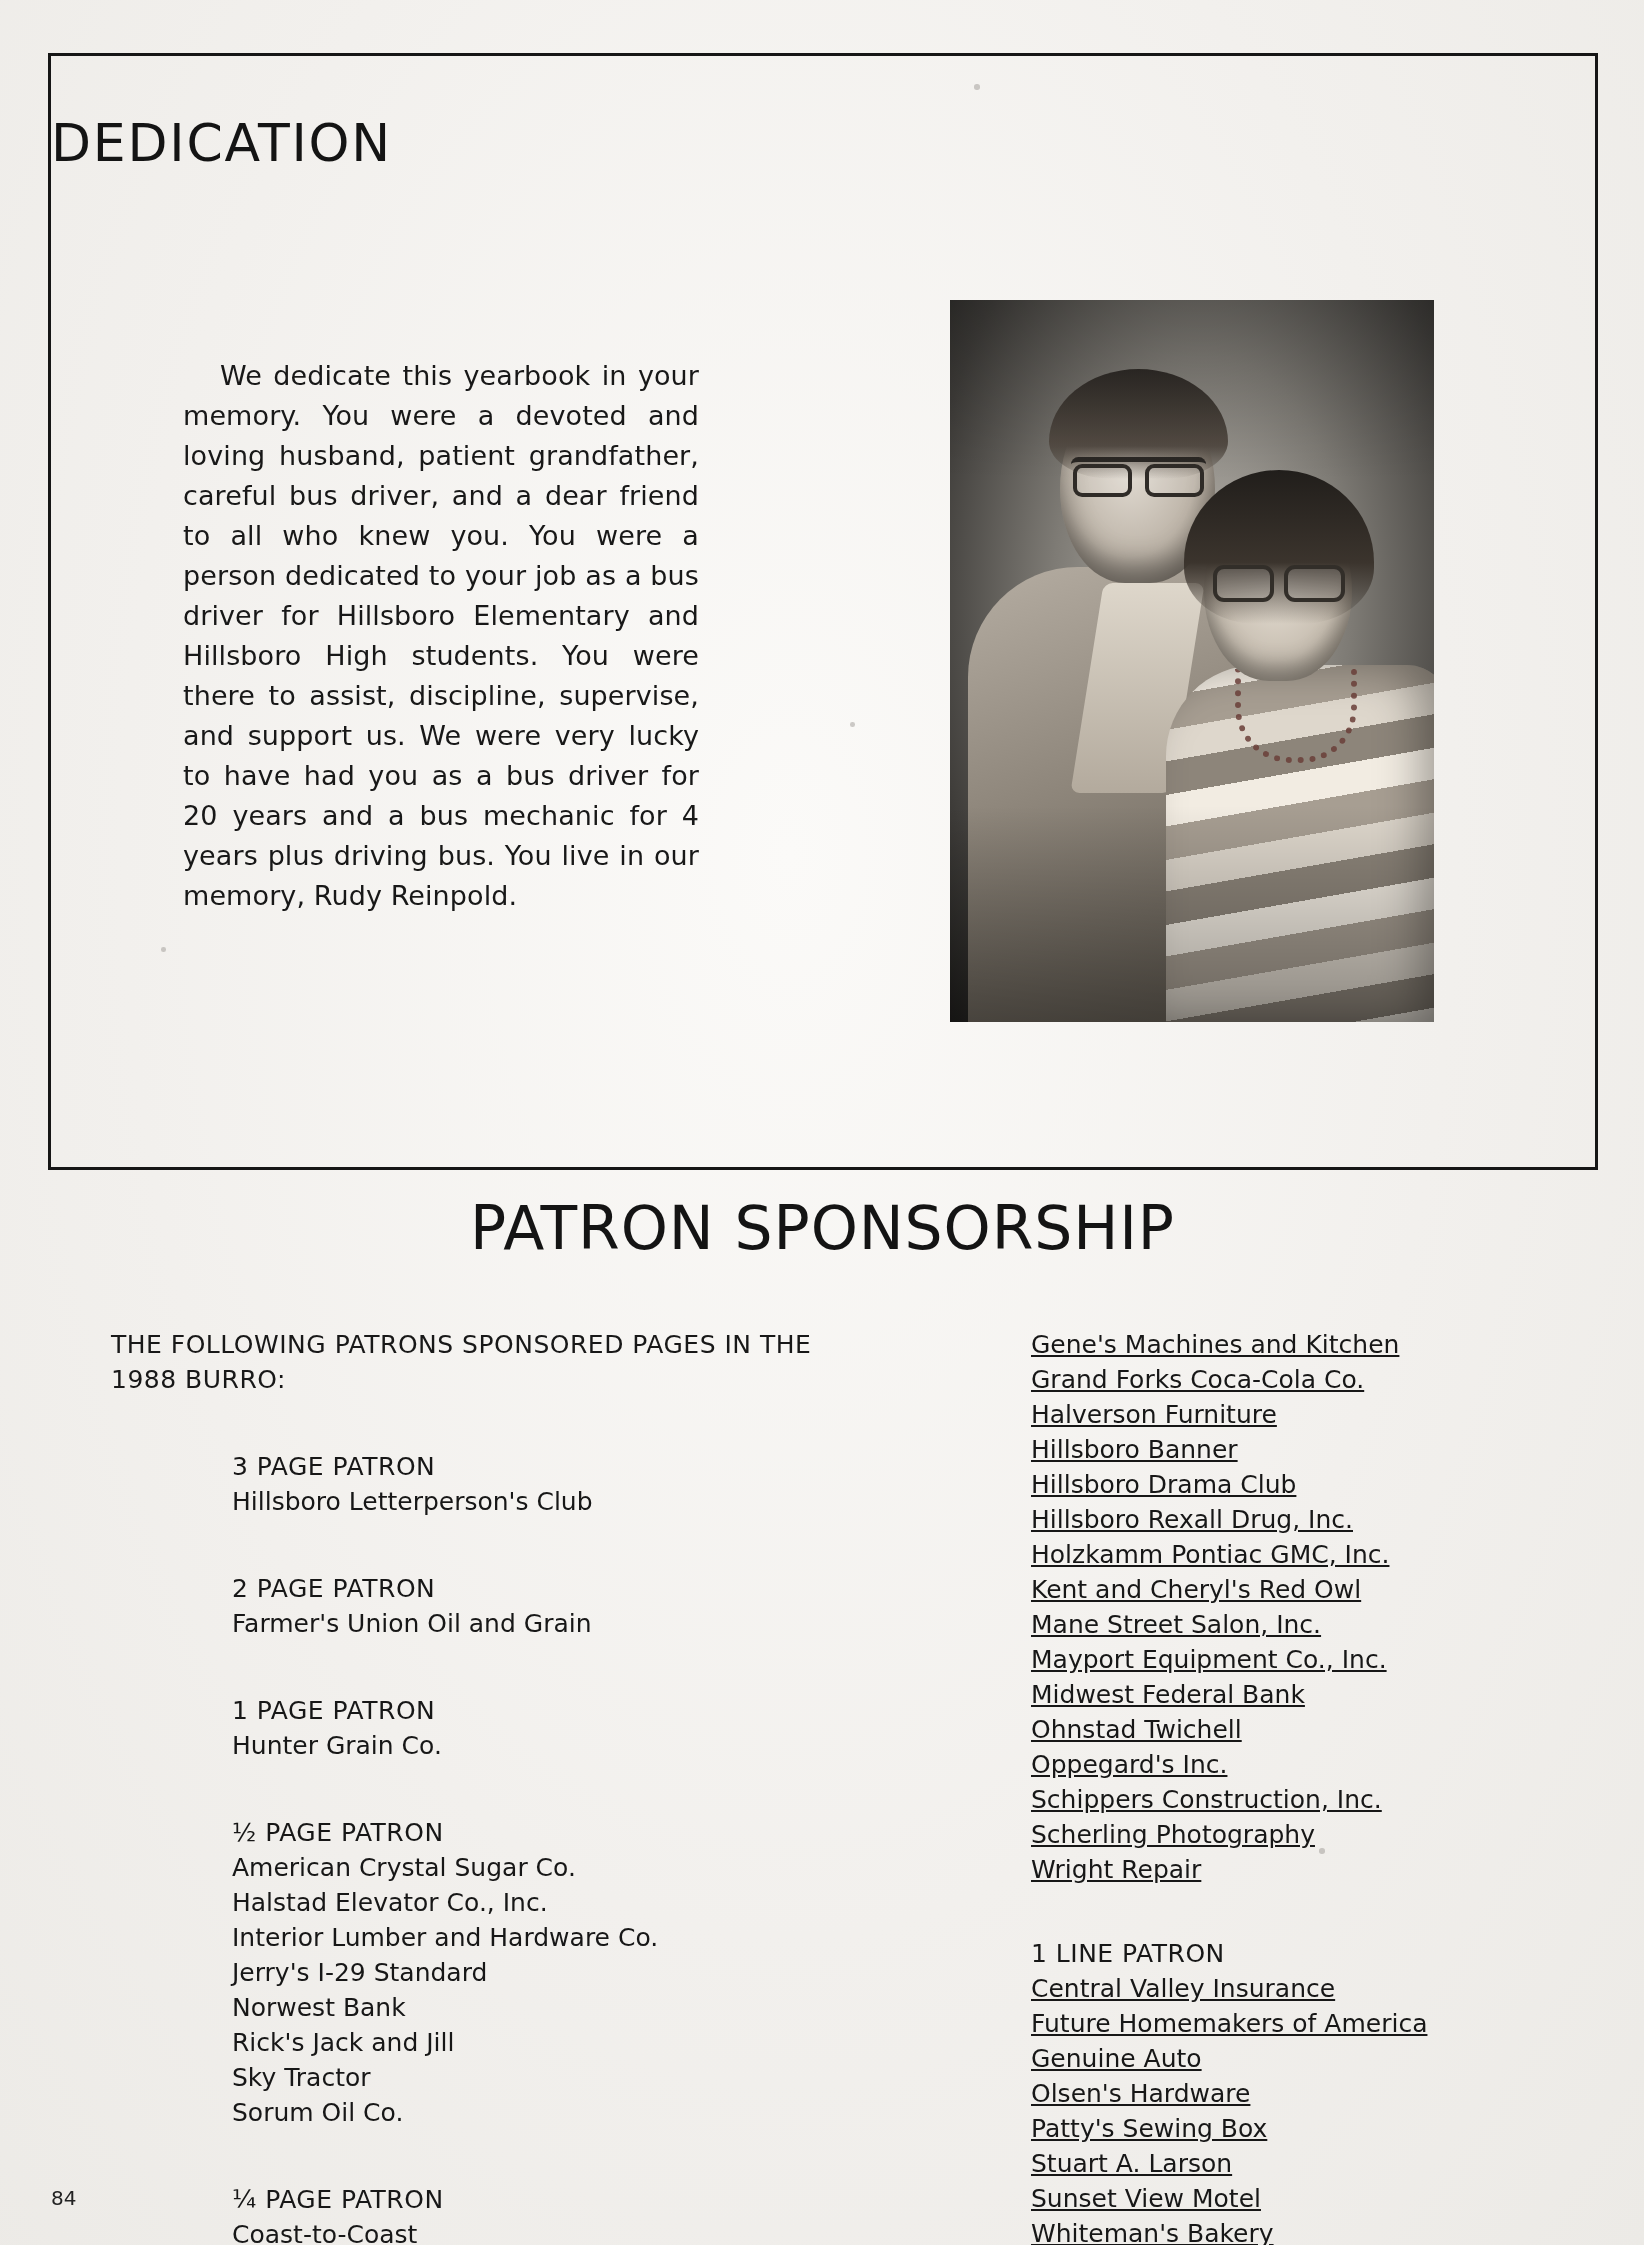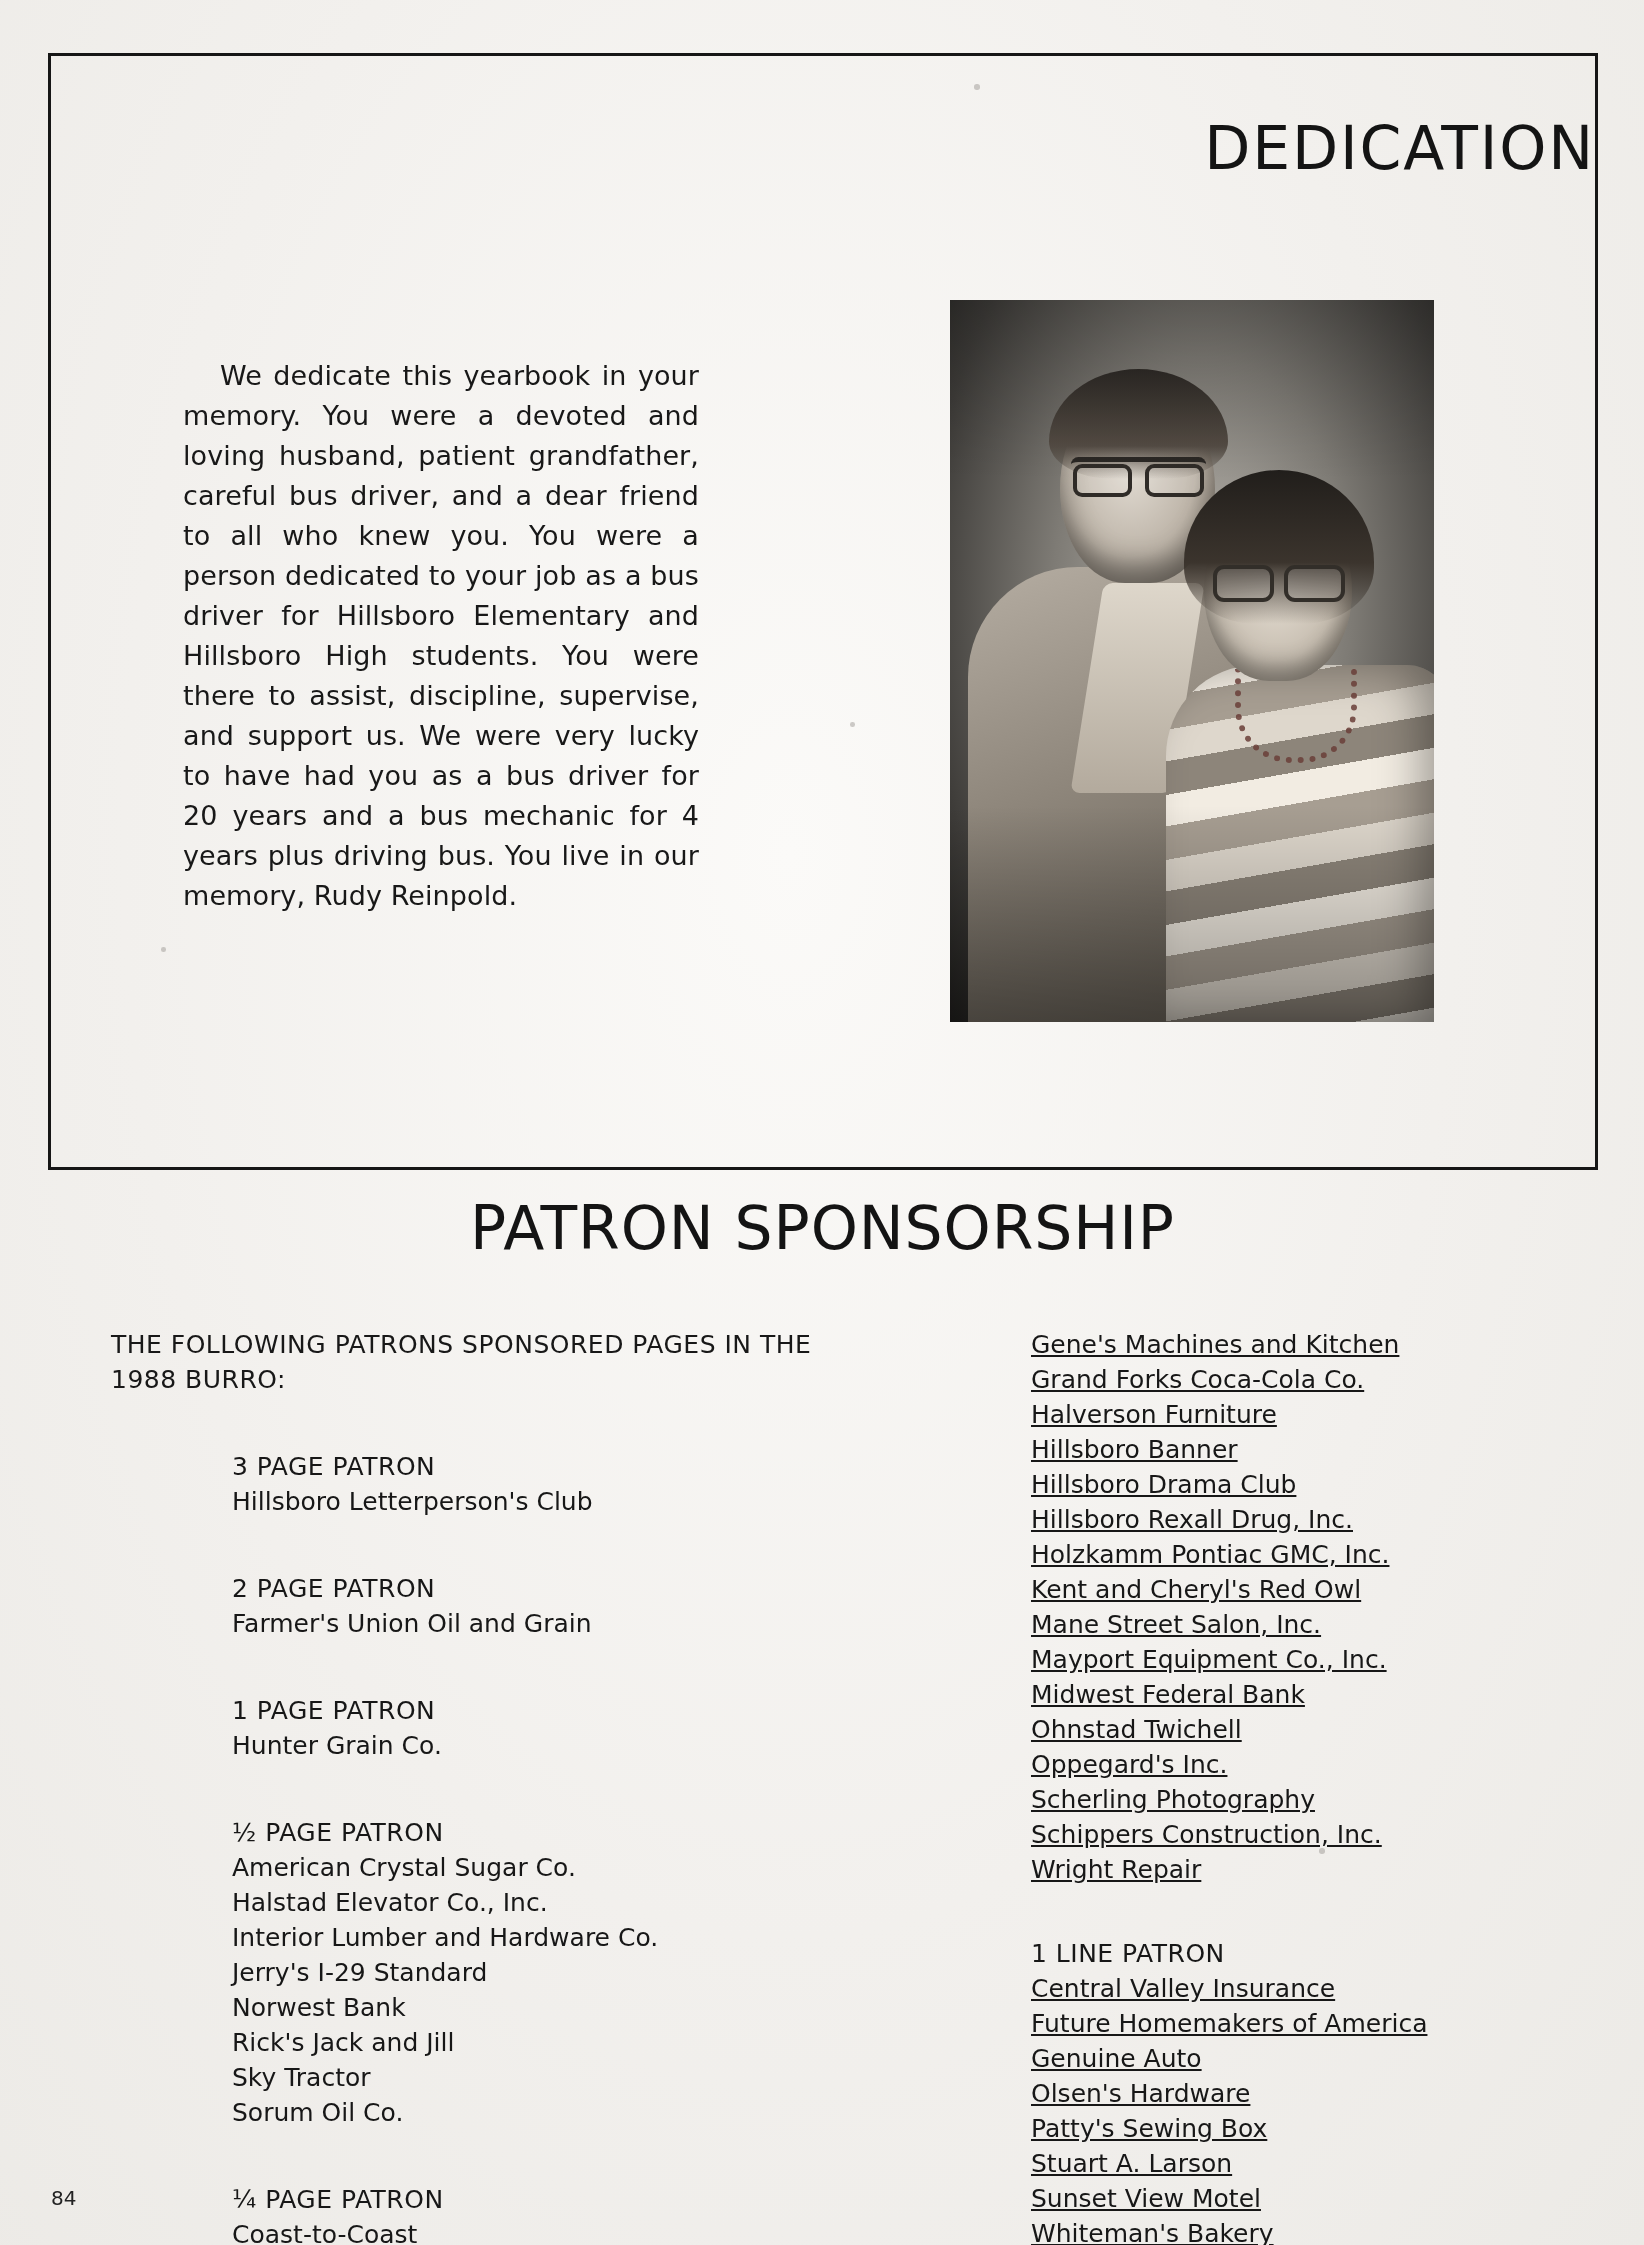--- a/index.html
+++ b/index.html
@@ -32,22 +32,22 @@
     width: 1550px;
     height: 1117px;
     border: 3.7px solid #161616;
     box-sizing: border-box;
   }
   .dedication-title {
     position: absolute;
     left: 0;
     right: 0;
     top: 57px;
-    text-align: right;
-    font-size: 60px;
+    text-align: left;
+    font-size: 52px;
     letter-spacing: 1.8px;
     color: #141414;
     font-weight: 400;
     font-family: "DejaVu Sans", sans-serif;
   }
   .dedication-text {
     position: absolute;
     left: 183px;
     top: 356px;
     width: 516px;
@@ -357,22 +357,22 @@
         <div class="group-item">Hillsboro Banner</div>
         <div class="group-item">Hillsboro Drama Club</div>
         <div class="group-item">Hillsboro Rexall Drug, Inc.</div>
         <div class="group-item">Holzkamm Pontiac GMC, Inc.</div>
         <div class="group-item">Kent and Cheryl's Red Owl</div>
         <div class="group-item">Mane Street Salon, Inc.</div>
         <div class="group-item">Mayport Equipment Co., Inc.</div>
         <div class="group-item">Midwest Federal Bank</div>
         <div class="group-item">Ohnstad Twichell</div>
         <div class="group-item">Oppegard's Inc.</div>
+        <div class="group-item">Schippers Construction, Inc.</div>
         <div class="group-item">Scherling Photography</div>
-        <div class="group-item">Schippers Construction, Inc.</div>
         <div class="group-item">Wright Repair</div>
       </div>
     <div class="right-gap"></div>
     <div id="right-groups">
         <div class="" style="margin-top: 16px;">
           <div class="group-heading">1 LINE PATRON</div>
           <div class="group-item">Central Valley Insurance</div>
           <div class="group-item">Future Homemakers of America</div>
           <div class="group-item">Genuine Auto</div>
           <div class="group-item">Olsen's Hardware</div>

